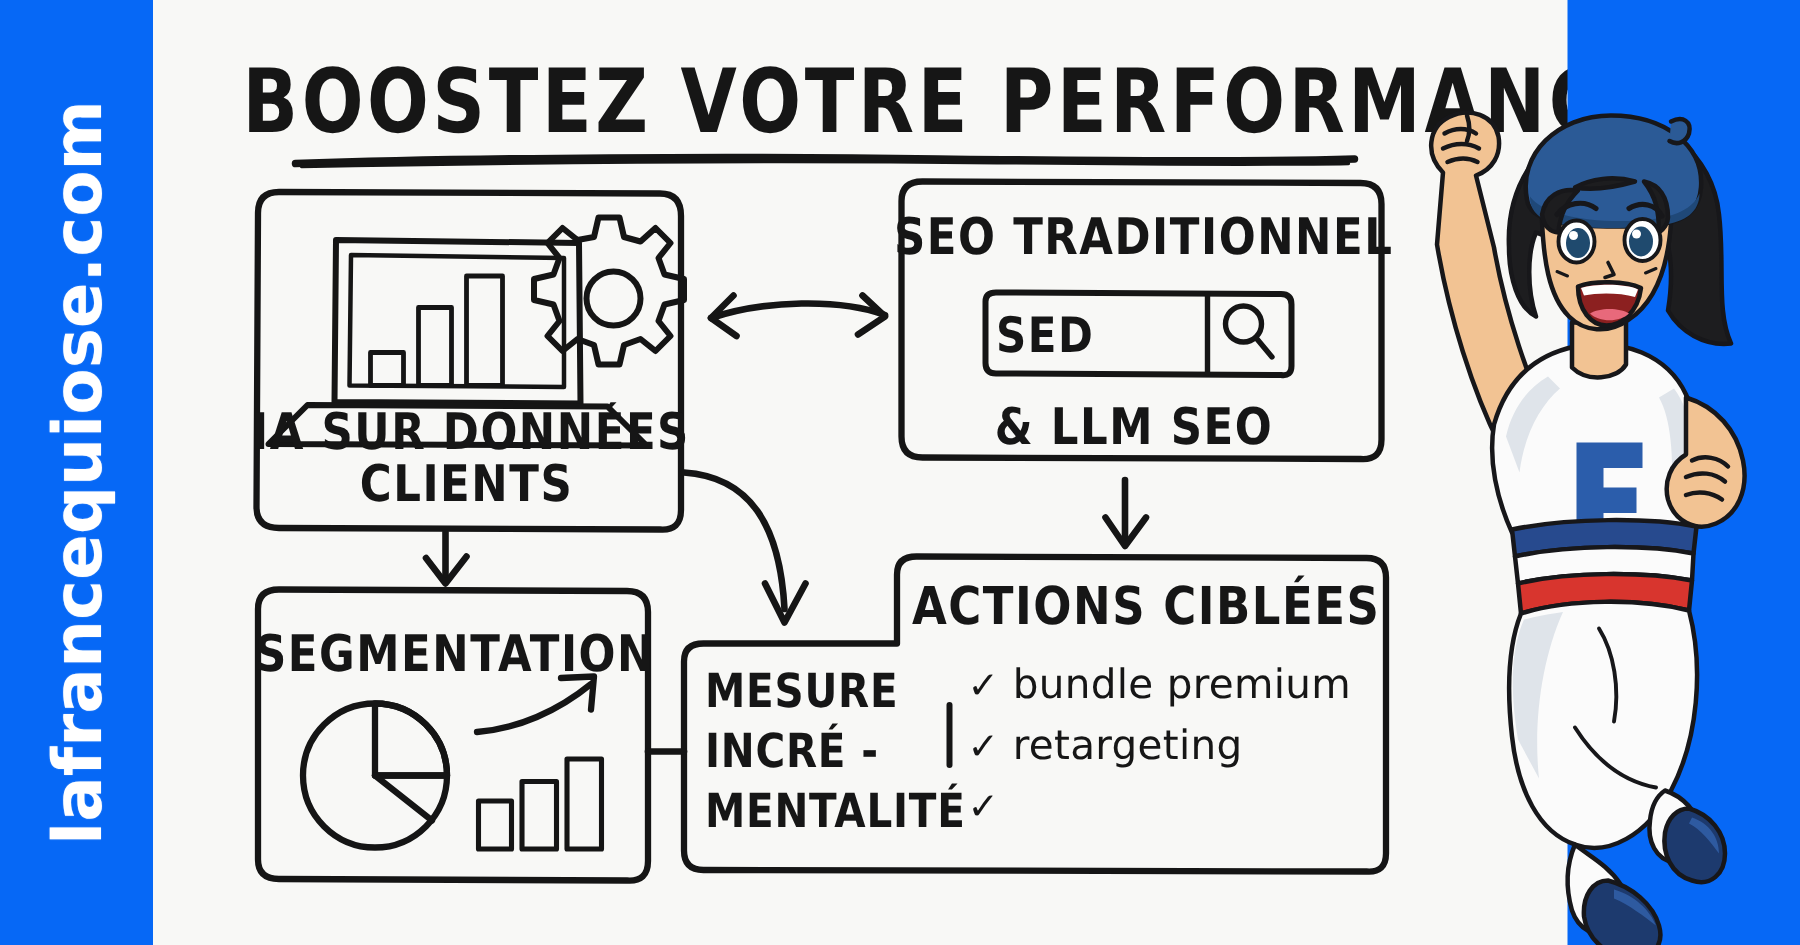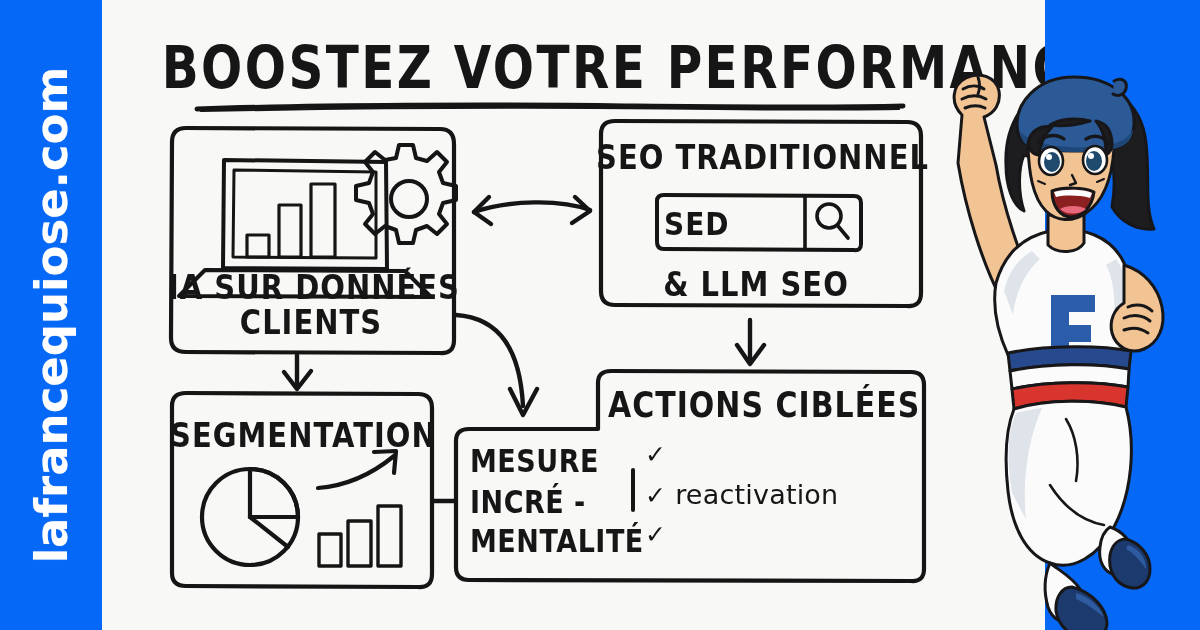--- a/index.html
+++ b/index.html
@@ -234,24 +234,25 @@
     <div>MESURE</div>
     <div>INCRÉ -</div>
     <div>MENTALITÉ</div>
   </div>
 
   <div class="boxtext" id="b4-title">ACTIONS CIBLÉES</div>
 
   <div class="bullets">
     <div class="row">
       <span class="chk">✓</span>
+      <span>bundle premium</span>
     </div>
     <div class="row">
       <span class="chk">✓</span>
-      <span>reactivation</span>
+      <span>retargeting</span>
     </div>
     <div class="row">
       <span class="chk">✓</span>
     </div>
   </div>
 
   <div class="blue-right"></div>
 
   <svg class="ink" style="left:900px;top:15px;width:300px;height:615px;" viewBox="0 0 300 615">
     <defs>

